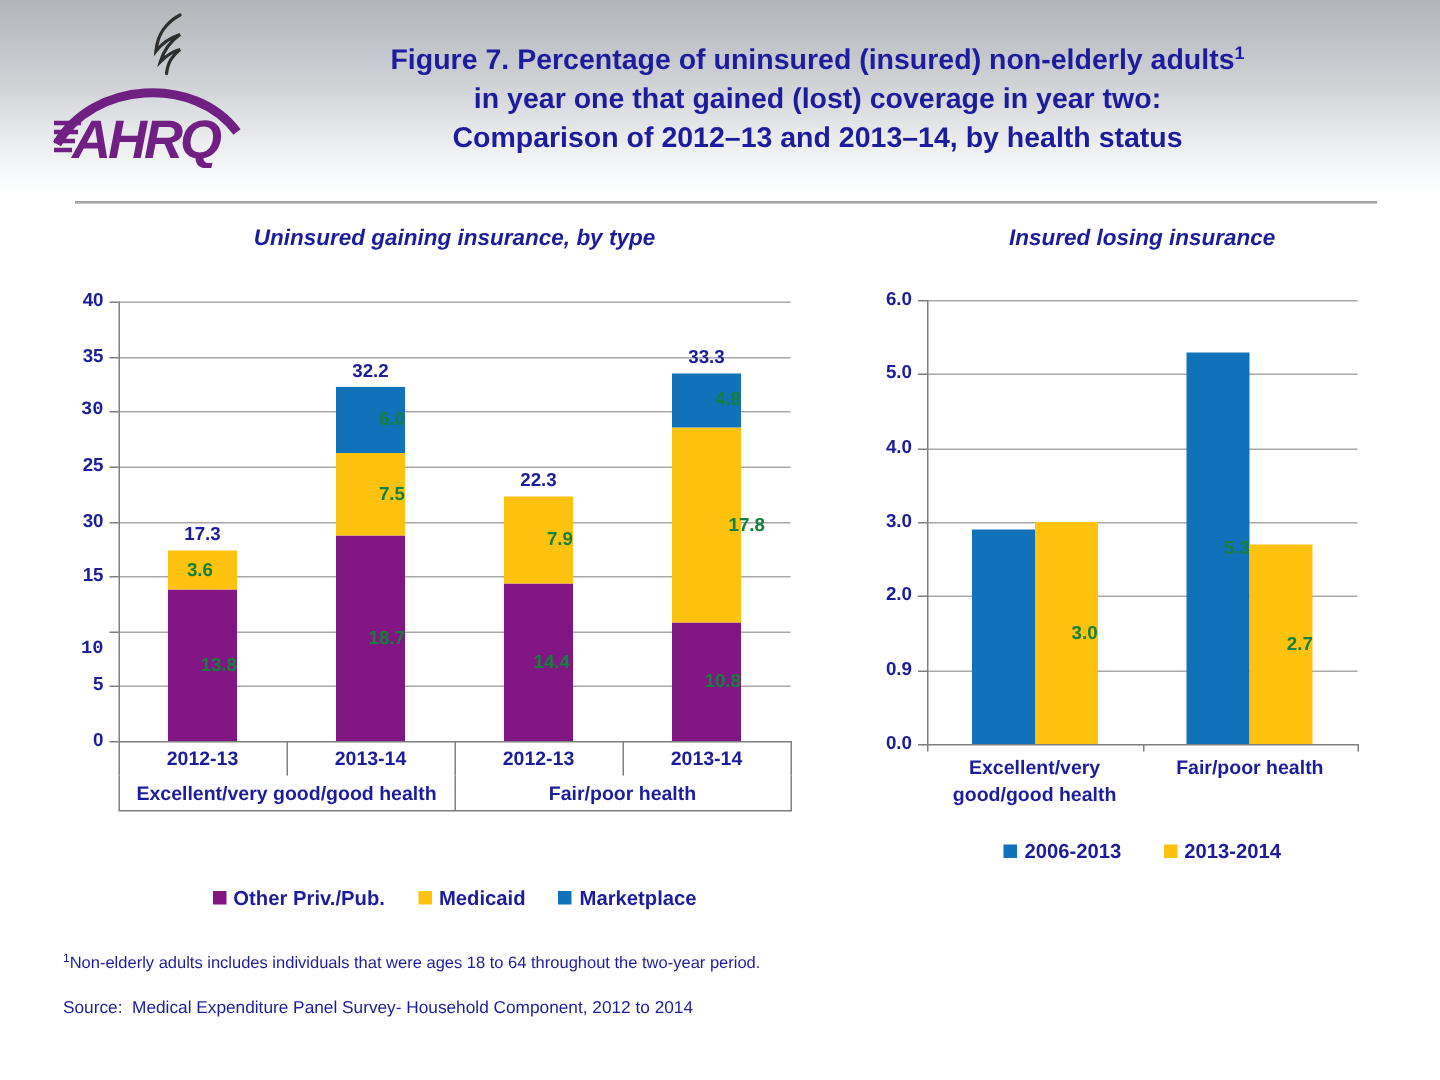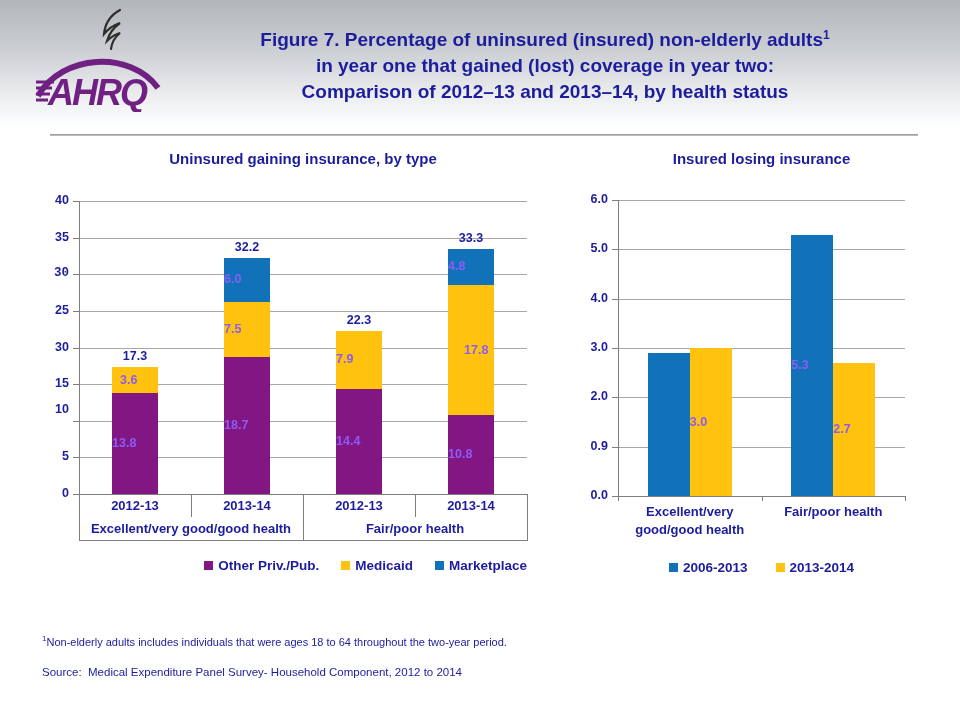--- a/index.html
+++ b/index.html
@@ -10,27 +10,27 @@
        background:linear-gradient(180deg,#b2b6ba 0%,#c9ccd0 35%,#e9ebed 70%,#fbfcfd 92%,#ffffff 100%);}
   #divider{position:absolute;left:50px;top:134px;width:868px;height:2px;
            background:linear-gradient(#8f9193,#c9cbcd);}
   #logo{position:absolute;left:34px;top:6px;width:140px;height:112px;}
   #eagle{position:absolute;left:58px;top:2px;}
   #wordmark{position:absolute;left:0px;top:44px;}
   #main-title{position:absolute;left:160px;top:22px;width:770px;text-align:center;
               color:#1c1c9c;font-weight:bold;font-size:19px;line-height:26px;}
   #main-title sup{font-size:12px;}
   .chart-title{position:absolute;top:150px;text-align:center;color:#1c1c9c;
-               font-weight:bold;font-size:15px;}
+               font-weight:bold;font-size:15px;font-style:italic;}
   #title-left{left:79px;width:448px;}
   #title-right{left:618px;width:287px;}
   .grid{background:#a8a8a8;height:1px;}
   .axis{background:#7f7f7f;}
   .ytick{color:#1c1c9c;font-weight:bold;font-size:12.5px;text-align:right;}
-  .seglbl{color:#8b5cf6;font-weight:bold;font-size:12.5px;text-align:left;}
+  .seglbl{color:#15803d;font-weight:bold;font-size:12.5px;text-align:right;}
   .totlbl{color:#1c1c9c;font-weight:bold;font-size:12.5px;text-align:center;}
   .catlbl{color:#1c1c9c;font-weight:bold;font-size:13px;text-align:center;}
   .legend{display:flex;justify-content:center;align-items:center;}
   .legend-item{display:flex;align-items:center;}
   .legend-swatch{width:9px;height:9px;margin-right:5px;flex:none;}
   .legend-label{color:#1c1c9c;font-weight:bold;font-size:13.5px;white-space:nowrap;}
   #footnote1{position:absolute;left:42px;top:634px;width:860px;color:#1c1c9c;
              font-size:11px;white-space:pre-wrap;}
   #footnote1 sup{font-size:8px;}
   #source-line{position:absolute;left:42px;top:666px;width:860px;color:#1c1c9c;
@@ -71,21 +71,21 @@
   <div id="title-right" class="chart-title">Insured losing insurance</div>
 
   <div id="canvas" style="position:absolute;inset:0;">
       <div class="abs" style="left: 73px; top: 494px; width: 6px; height: 1px; background: rgb(127, 127, 127);"></div>
       <div class="abs ytick" style="left: 29px; top: 486px; width: 40px;">0</div>
       <div class="abs grid" style="left: 79px; top: 457.375px; width: 448px;"></div>
       <div class="abs" style="left: 73px; top: 457.375px; width: 6px; height: 1px; background: rgb(127, 127, 127);"></div>
       <div class="abs ytick" style="left: 29px; top: 449.375px; width: 40px;">5</div>
       <div class="abs grid" style="left: 79px; top: 420.75px; width: 448px;"></div>
       <div class="abs" style="left: 73px; top: 420.75px; width: 6px; height: 1px; background: rgb(127, 127, 127);"></div>
-      <div class="abs ytick" style="left: 29px; top: 402px; width: 40px;">10</div>
+      <div class="abs ytick" style="left: 29px; top: 425px; width: 40px; font-family: Liberation Mono, monospace;">10</div>
       <div class="abs grid" style="left: 79px; top: 384.125px; width: 448px;"></div>
       <div class="abs" style="left: 73px; top: 384.125px; width: 6px; height: 1px; background: rgb(127, 127, 127);"></div>
       <div class="abs ytick" style="left: 29px; top: 376.125px; width: 40px;">15</div>
       <div class="abs grid" style="left: 79px; top: 347.5px; width: 448px;"></div>
       <div class="abs" style="left: 73px; top: 347.5px; width: 6px; height: 1px; background: rgb(127, 127, 127);"></div>
       <div class="abs ytick" style="left: 29px; top: 339.5px; width: 40px;">30</div>
       <div class="abs grid" style="left: 79px; top: 310.875px; width: 448px;"></div>
       <div class="abs" style="left: 73px; top: 310.875px; width: 6px; height: 1px; background: rgb(127, 127, 127);"></div>
       <div class="abs ytick" style="left: 29px; top: 302.875px; width: 40px;">25</div>
       <div class="abs grid" style="left: 79px; top: 274.25px; width: 448px;"></div>
@@ -131,21 +131,21 @@
       <div class="abs" style="left: 79px; top: 517px; width: 1px; height: 23px; background: rgb(127, 127, 127);"></div>
       <div class="abs" style="left: 303px; top: 517px; width: 1px; height: 23px; background: rgb(127, 127, 127);"></div>
       <div class="abs" style="left: 527px; top: 517px; width: 1px; height: 23px; background: rgb(127, 127, 127);"></div>
       <div class="abs" style="left: 79px; top: 540px; width: 449px; height: 1px; background: rgb(127, 127, 127);"></div>
       <div class="abs catlbl" style="left: 79px; top: 494px; width: 112px; height: 23px; line-height: 23px;">2012-13</div>
       <div class="abs catlbl" style="left: 191px; top: 494px; width: 112px; height: 23px; line-height: 23px;">2013-14</div>
       <div class="abs catlbl" style="left: 303px; top: 494px; width: 112px; height: 23px; line-height: 23px;">2012-13</div>
       <div class="abs catlbl" style="left: 415px; top: 494px; width: 112px; height: 23px; line-height: 23px;">2013-14</div>
       <div class="abs catlbl" style="left: 79px; top: 517px; width: 224px; height: 23px; line-height: 23px;">Excellent/very good/good health</div>
       <div class="abs catlbl" style="left: 303px; top: 517px; width: 224px; height: 23px; line-height: 23px;">Fair/poor health</div>
-      <div class="abs legend" style="left: 79px; top: 558px; width: 448px; gap: 22px; justify-content: flex-end;">
+      <div class="abs legend" style="left: 79px; top: 591px; width: 448px; gap: 22px;">
         <div class="legend-item">
           <span class="legend-swatch" style="background: rgb(130, 22, 130);"></span>
           <span class="legend-label">Other Priv./Pub.</span>
         </div>
         <div class="legend-item">
           <span class="legend-swatch" style="background: rgb(255, 194, 14);"></span>
           <span class="legend-label">Medicaid</span>
         </div>
         <div class="legend-item">
           <span class="legend-swatch" style="background: rgb(17, 114, 186);"></span>

